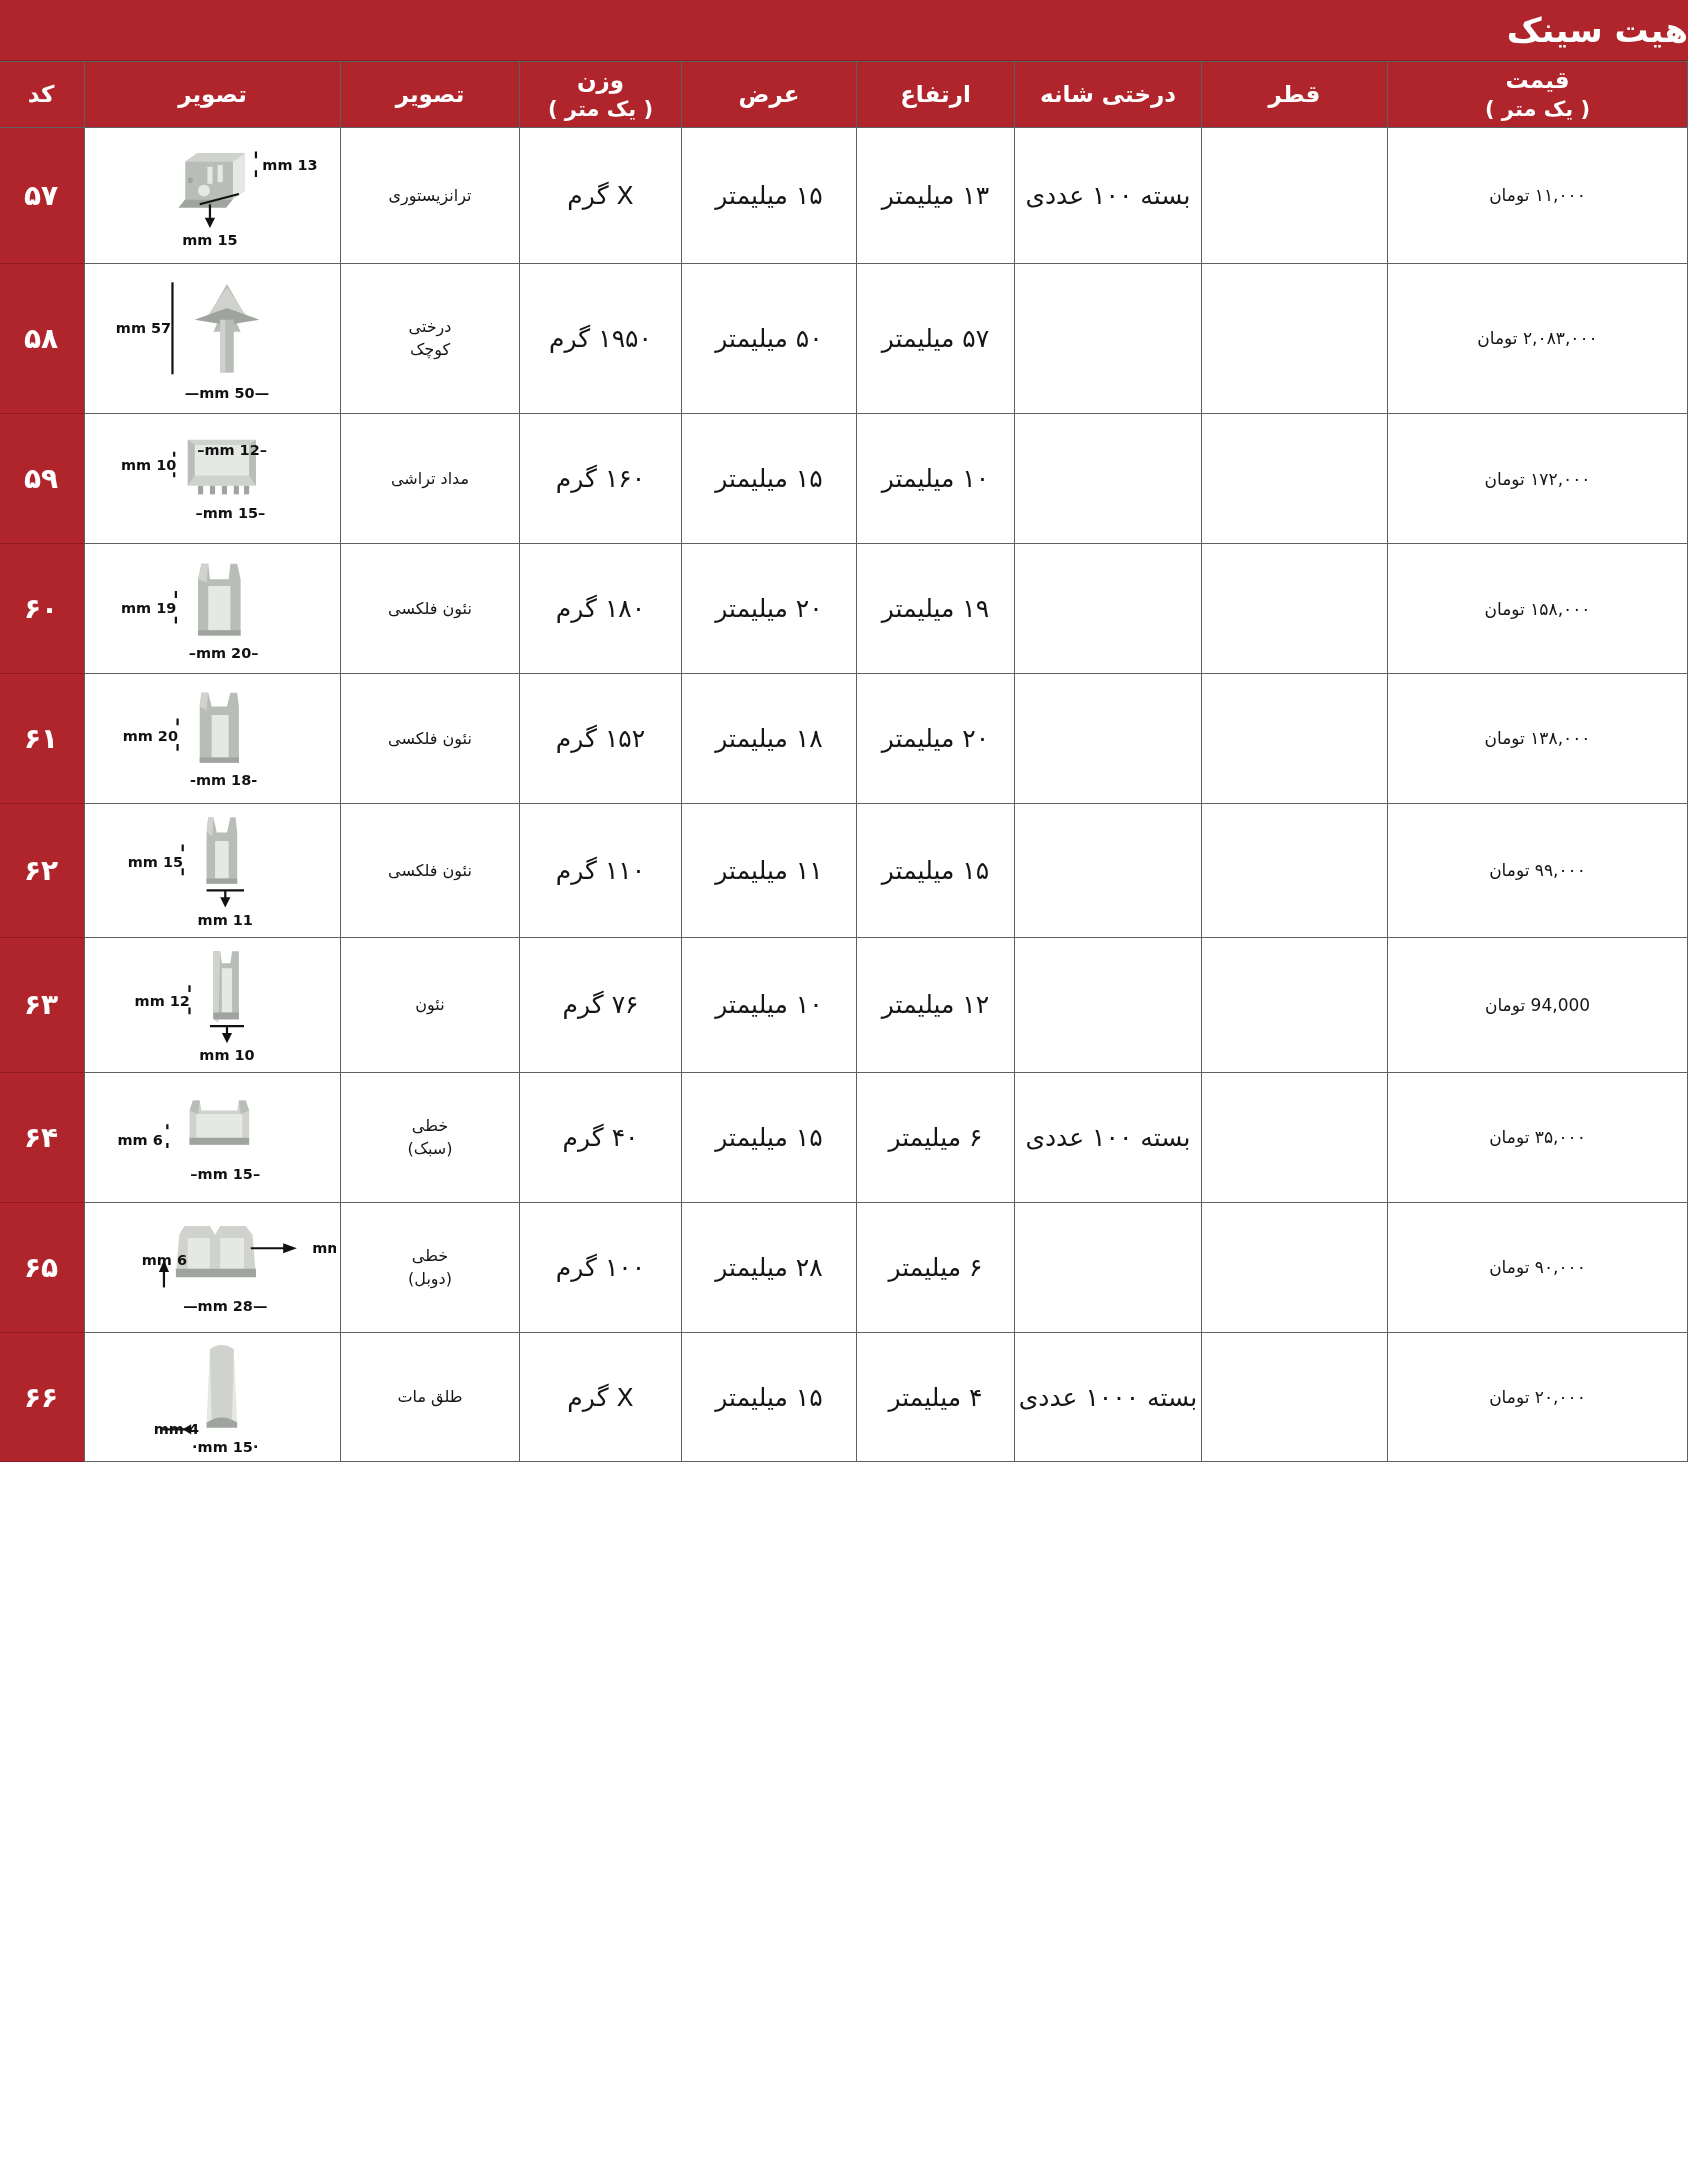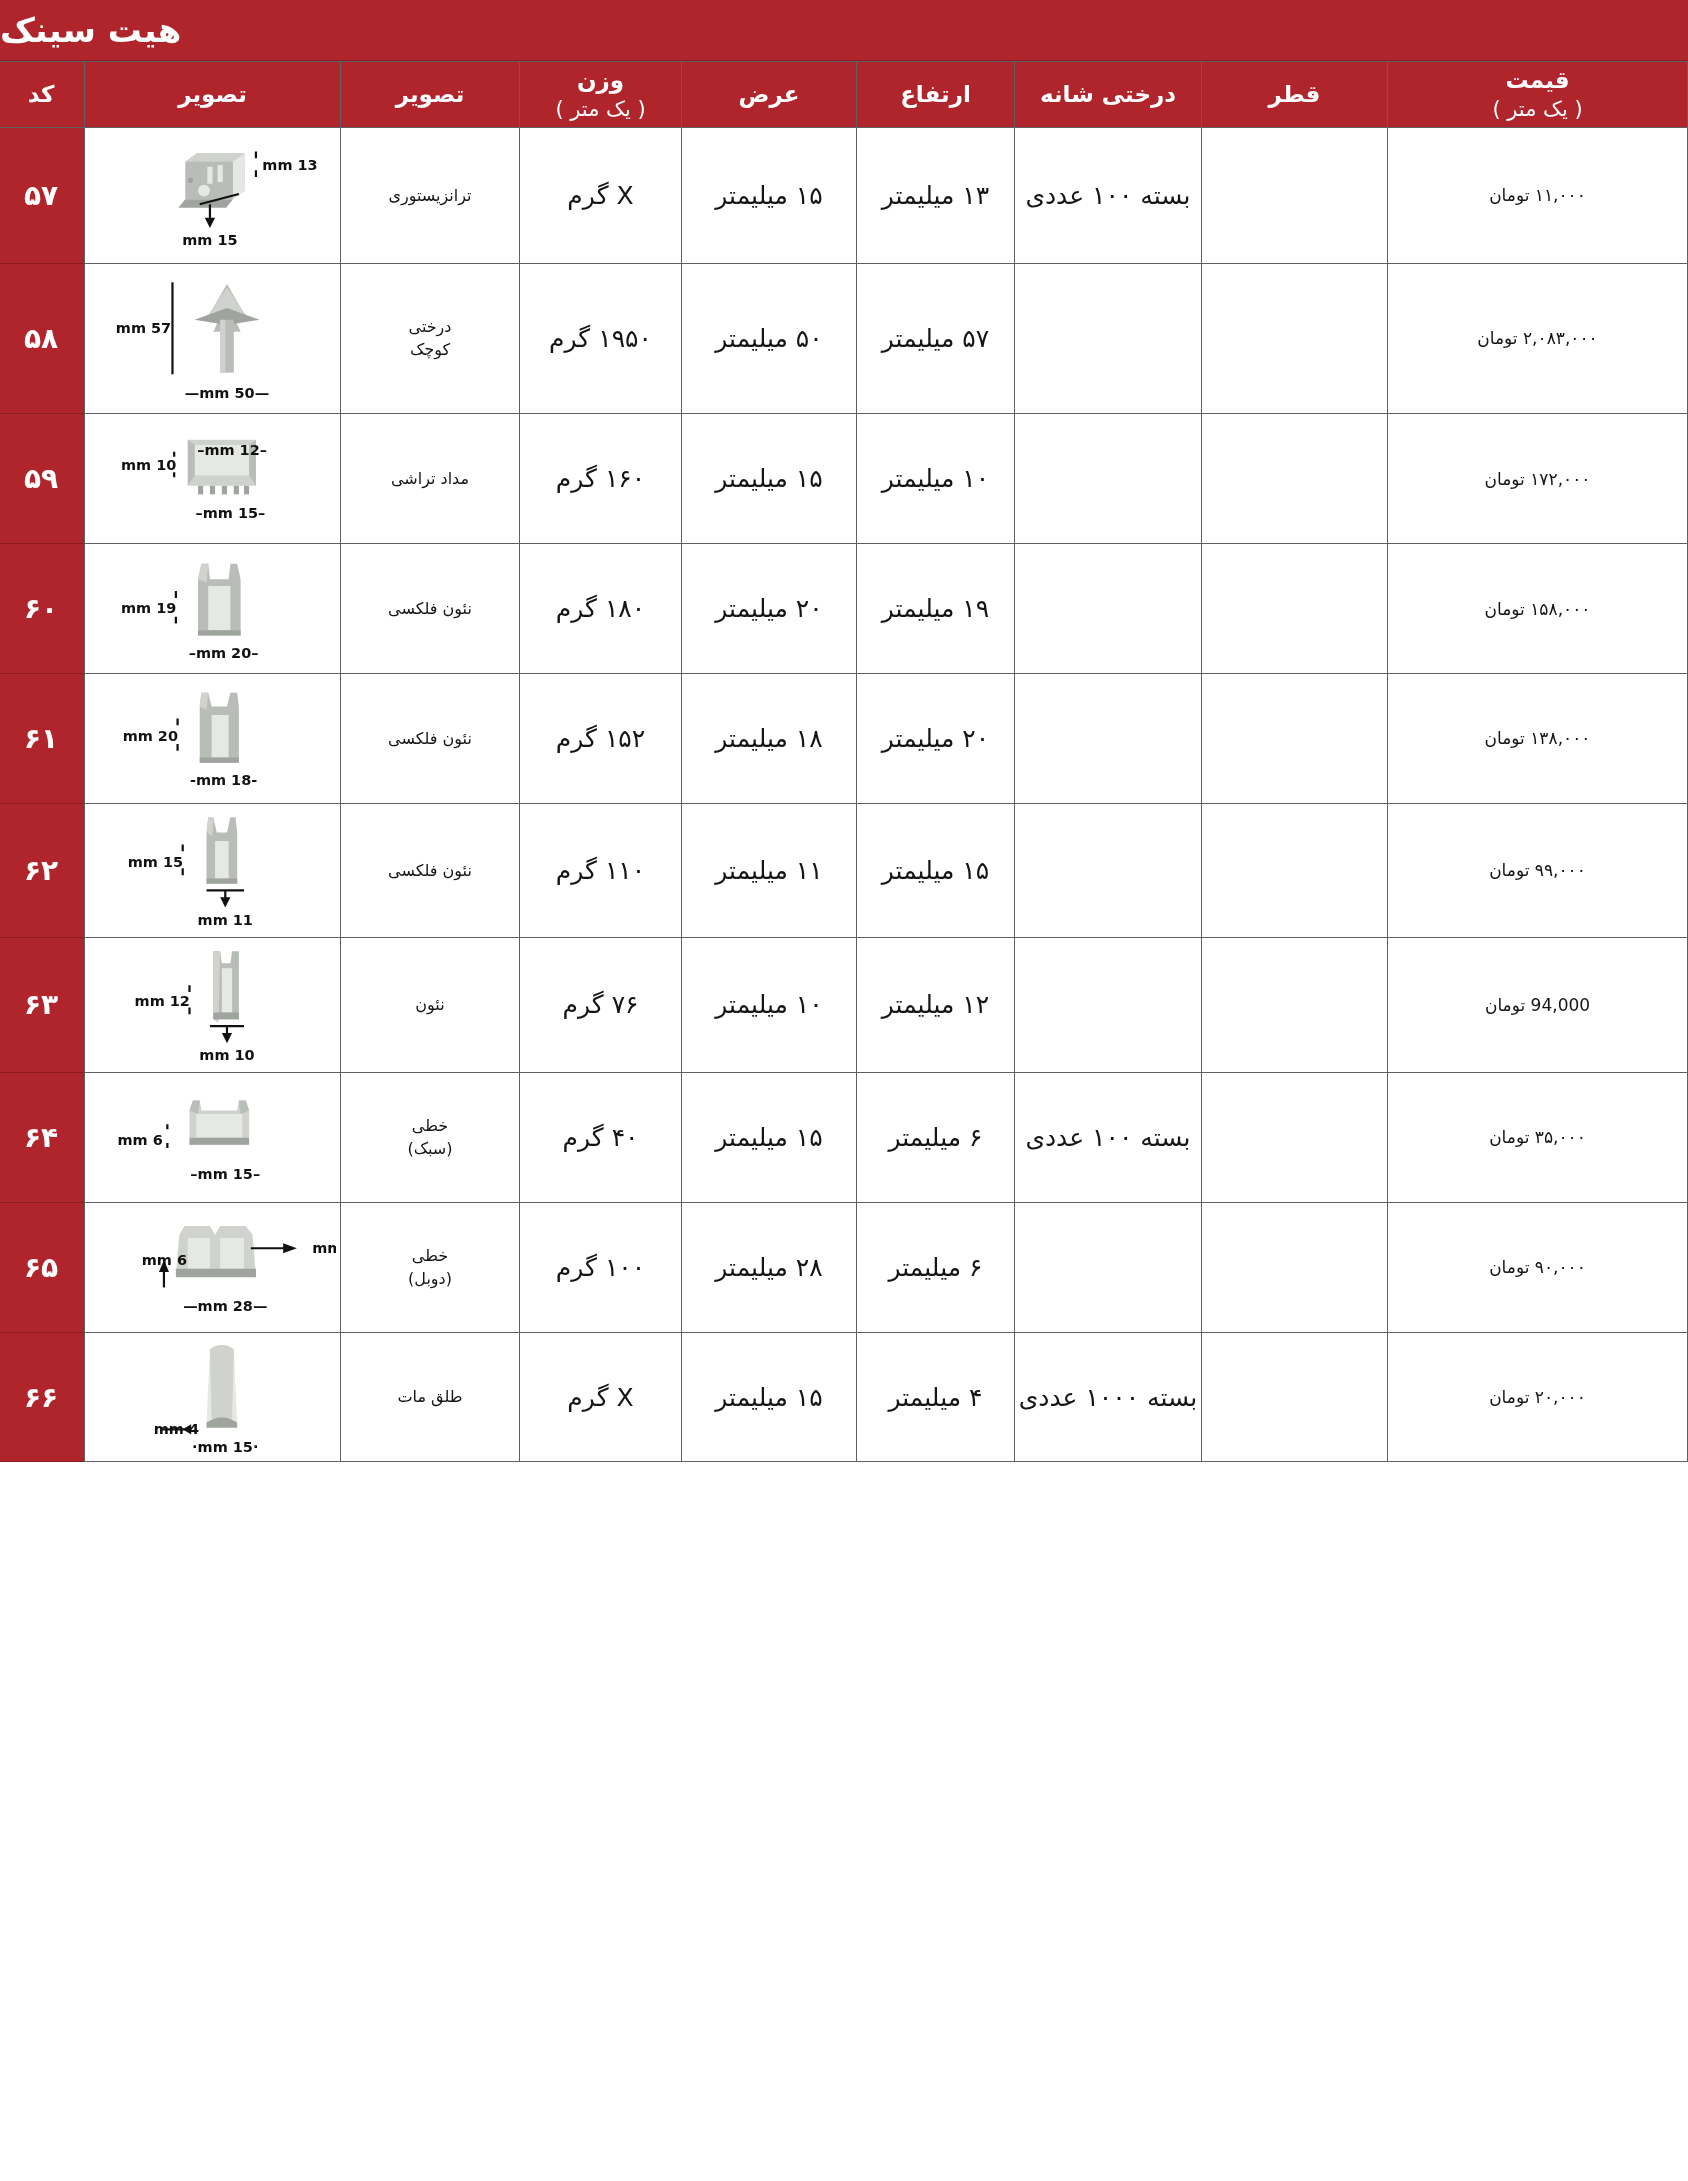--- a/index.html
+++ b/index.html
@@ -8,21 +8,21 @@
     font-family:"DejaVu Sans","Liberation Sans",sans-serif;
     color:#111;
     -webkit-font-smoothing:antialiased;
   }
   .sheet{width:1688px;position:relative;background:#fff;}
 
   
   .title-bar{
     background:#b0252c;
     height:60px;
-    display:flex;align-items:center;justify-content:flex-end;
+    display:flex;align-items:center;justify-content:flex-start;
     border-bottom:0.9px solid #8d1c22;
   }
   .title-bar .title-text{
     color:#ffffff;
     font-size:34px;
     font-weight:bold;
     letter-spacing:0.9px;
     line-height:1;
   }
 
@@ -44,21 +44,21 @@
     color:#ffffff;
     font-size:23px;
     font-weight:bold;
     height:65px;
     line-height:1.28;
     border-color:#7e181e;
   }
   thead th .sub{
     display:block;
     font-size:21px;
-    font-weight:normal;
+    font-weight:bold;
   }
 
   
   col.c-price{width:300px;}
   col.c-diameter{width:186px;}
   col.c-shoulder{width:187px;}
   col.c-height{width:158px;}
   col.c-width{width:175px;}
   col.c-weight{width:162px;}
   col.c-usage{width:179px;}

